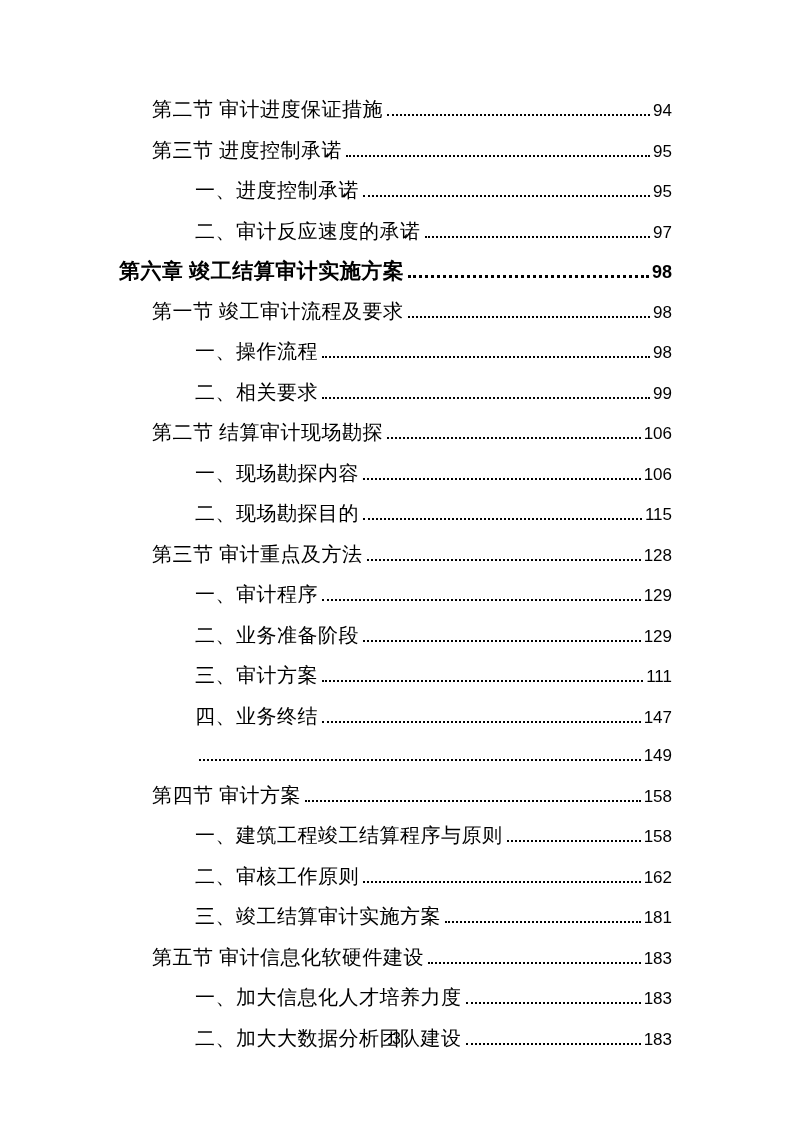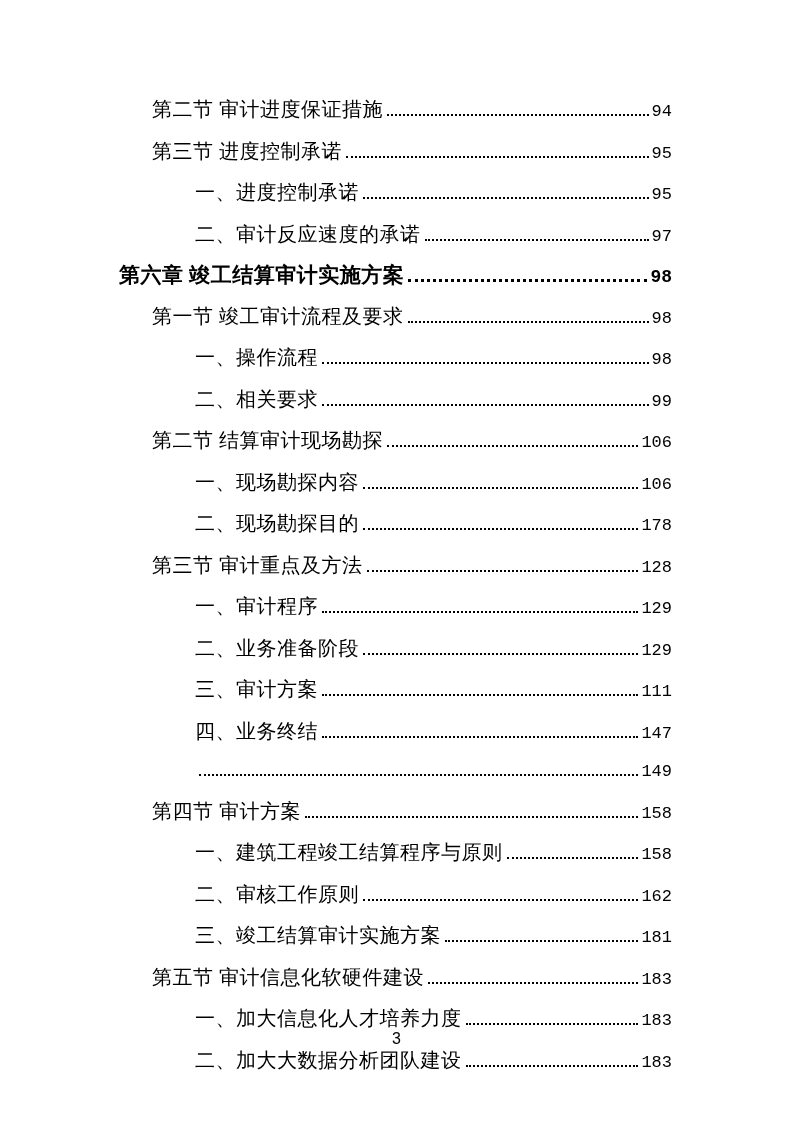--- a/index.html
+++ b/index.html
@@ -43,21 +43,21 @@
   }
   .toc-leader {
     flex: 1 1 auto;
     min-width: 20px;
     border-bottom: 2px dotted #000000;
     margin: 0 3px 0 4px;
   }
   .level-chapter .toc-leader { border-bottom-width: 3px; }
   .toc-page {
     white-space: nowrap;
-    font-family: Liberation Mono, monospace;
+    font-family: Liberation Sans, sans-serif;
     font-size: 17px;
   }
   .level-chapter .toc-page { font-size: 18px; font-weight: bold; }
   .footer-page-number {
     position: absolute;
     top: 1030px;
     left: 0;
     width: 100%;
     text-align: center;
     font-family: "Liberation Sans", "DejaVu Sans", sans-serif;
@@ -127,21 +127,21 @@
 
   <div class="toc-row level-item">
     <span class="toc-label">一、现场勘探内容</span>
     <span class="toc-leader"></span>
     <span class="toc-page">106</span>
   </div>
 
   <div class="toc-row level-item">
     <span class="toc-label">二、现场勘探目的</span>
     <span class="toc-leader"></span>
-    <span class="toc-page">178</span>
+    <span class="toc-page">115</span>
   </div>
 
   <div class="toc-row level-section">
     <span class="toc-label">第三节 审计重点及方法</span>
     <span class="toc-leader"></span>
     <span class="toc-page">128</span>
   </div>
 
   <div class="toc-row level-item">
     <span class="toc-label">一、审计程序</span>

